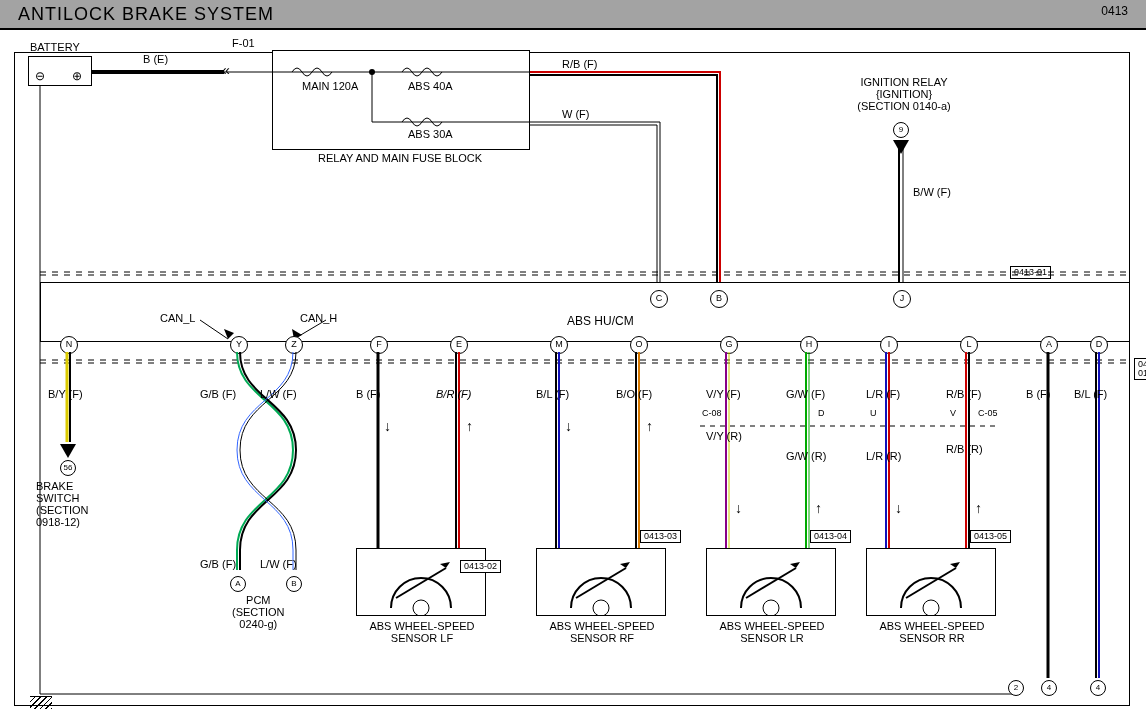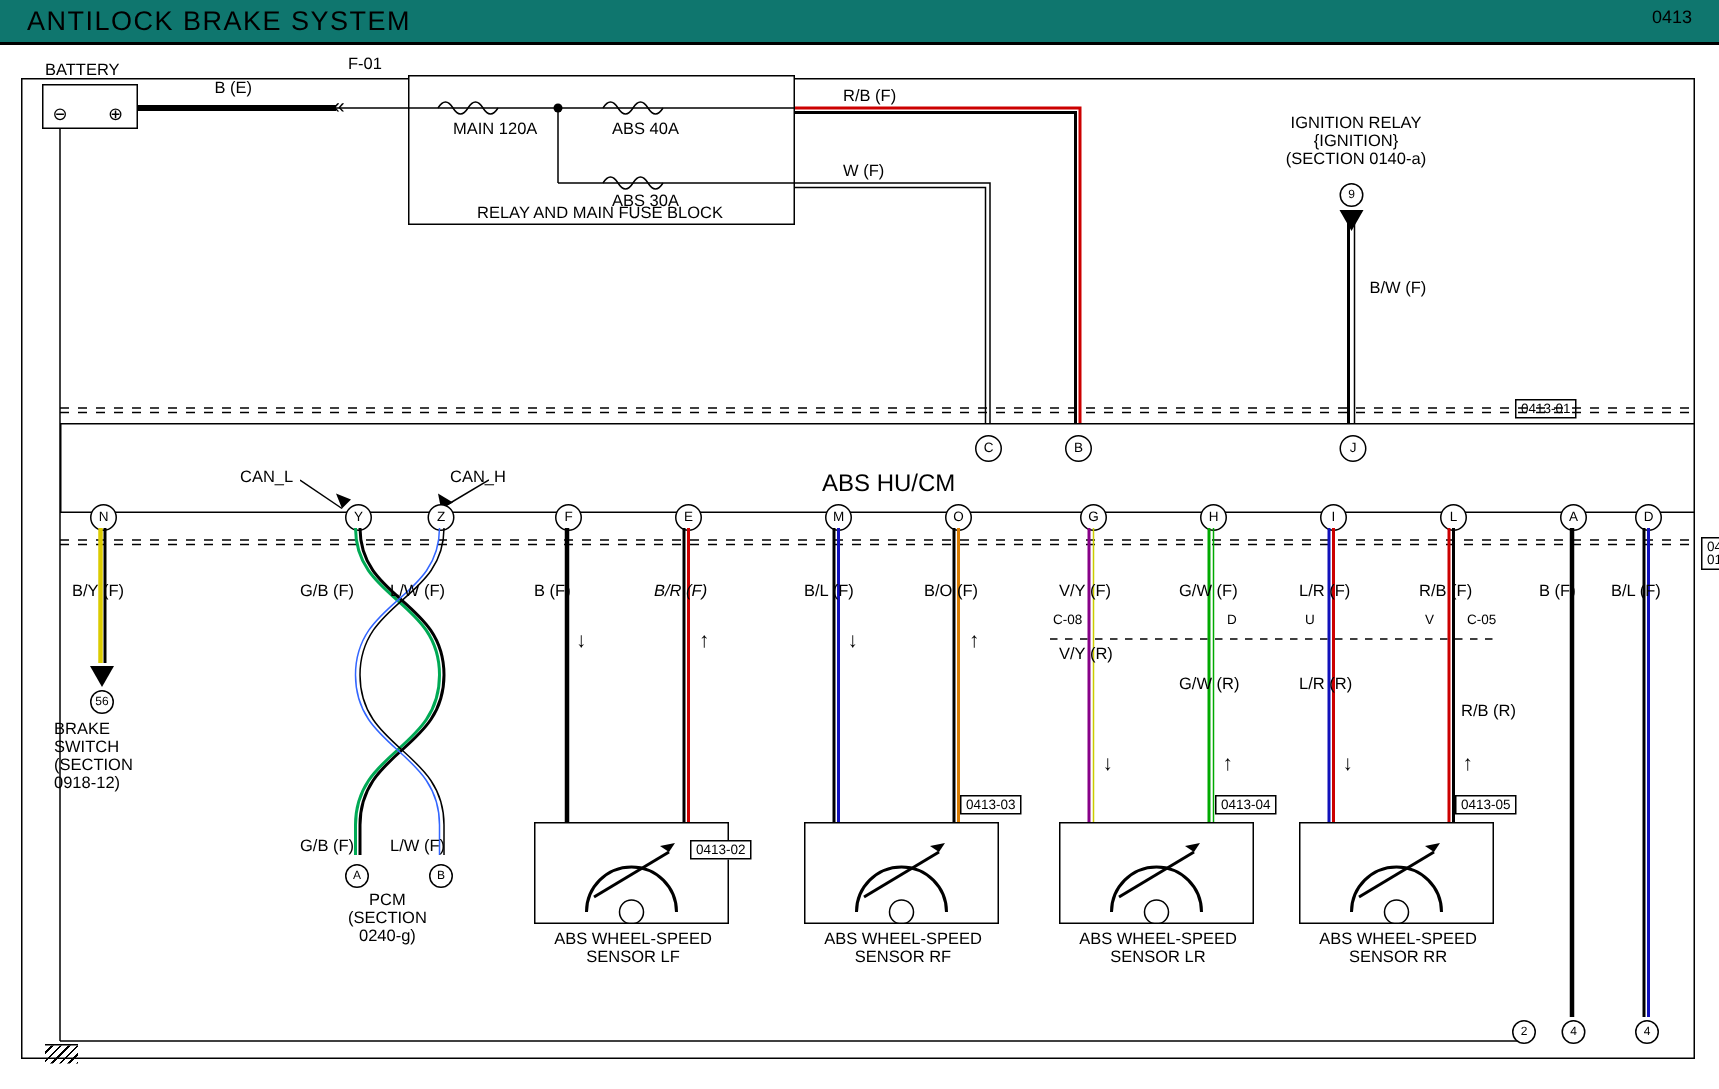--- a/index.html
+++ b/index.html
@@ -13,21 +13,21 @@
     width: 1146px;
     height: 726px;
     position: relative;
     background: #fff;
   }
   .titlebar {
     position: absolute;
     left: 0; top: 0;
     width: 1146px;
     height: 28px;
-    background: #0f766e;
+    background: #a3a3a3;
     border-bottom: 2px solid #000;
   }
   .title-left {
     position: absolute;
     left: 18px; top: 4px;
     font-size: 18px;
     letter-spacing: 1px;
   }
   .title-right {
     position: absolute;
@@ -140,21 +140,21 @@
 
   <svg style="left:92px; top:60px; width:180px; height:30px;">
     <line x1="0" y1="12" x2="132" y2="12" stroke="#000" stroke-width="4"></line>
     <line x1="132" y1="12" x2="180" y2="12" stroke="#000" stroke-width="1"></line>
   </svg>
   <div class="label" style="left:143px; top:53px;">B (E)</div>
   <div class="label" style="left:232px; top:37px;">F-01</div>
   <div class="label" style="left:222px; top:62px; font-size:14px;">«</div>
 
   <div class="box" style="left:272px; top:50px; width:258px; height:100px;"></div>
-  <div class="label" style="left:298px; top:136px;padding-left:20px;">RELAY AND MAIN FUSE BLOCK</div>
+  <div class="label" style="left:298px; top:152px;padding-left:20px;">RELAY AND MAIN FUSE BLOCK</div>
 
   <svg style="left:272px; top:50px; width:258px; height:100px;">
 
     <line x1="0" y1="22" x2="100" y2="22" stroke="#000"></line>
     <line x1="100" y1="22" x2="258" y2="22" stroke="#000"></line>
 
     <circle cx="100" cy="22" r="3" fill="#000"></circle>
 
     <path d="M 20 22 q 5 -8 10 0 q 5 8 10 0 q 5 -8 10 0 q 5 8 10 0" stroke="#000" fill="none"></path>
 
@@ -187,21 +187,21 @@
   <div class="label" style="left:562px; top:108px;">W (F)</div>
 
   <div class="label" style="left:834px; top:76px; text-align:center; width:140px;">IGNITION RELAY
 {IGNITION}
 (SECTION 0140-a)</div>
   <div class="pin-sm" style="left:893px; top:122px;">9</div>
   <div class="triangle-down" style="left:893px; top:140px;"></div>
   <div class="label" style="left:913px; top:186px;">B/W (F)</div>
 
   <div class="box" style="left:40px; top:282px; width:1090px; height:60px;"></div>
-  <div class="label" style="left:548px; top:314px; font-size:16px;">ABS HU/CM</div>
+  <div class="label" style="left:567px; top:314px; font-size:12px;">ABS HU/CM</div>
   <div class="refbox" style="left:1010px; top:266px;">0413-01</div>
   <div class="refbox" style="left:1134px; top:358px;">0413-01</div>
 
   <svg style="left:40px; top:268px; width:1090px; height:14px;">
     <line x1="0" y1="7" x2="1090" y2="7" stroke="#000" stroke-dasharray="6 6"></line>
     <line x1="0" y1="4" x2="1090" y2="4" stroke="#000" stroke-dasharray="6 6"></line>
   </svg>
   <svg style="left:40px; top:356px; width:1090px; height:14px;">
     <line x1="0" y1="7" x2="1090" y2="7" stroke="#000" stroke-dasharray="6 6"></line>
     <line x1="0" y1="4" x2="1090" y2="4" stroke="#000" stroke-dasharray="6 6"></line>
@@ -303,21 +303,21 @@
   </svg>
   <div class="label" style="left:702px; top:408px; font-size:9px;">C-08</div>
   <div class="label" style="left:818px; top:408px; font-size:9px;">D</div>
   <div class="label" style="left:870px; top:408px; font-size:9px;">U</div>
   <div class="label" style="left:950px; top:408px; font-size:9px;">V</div>
   <div class="label" style="left:978px; top:408px; font-size:9px;">C-05</div>
 
   <div class="label" style="left:706px; top:430px;">V/Y (R)</div>
   <div class="label" style="left:786px; top:450px;">G/W (R)</div>
   <div class="label" style="left:866px; top:450px;">L/R (R)</div>
-  <div class="label" style="left:946px; top:468px;margin-left:28px;">R/B (R)</div>
+  <div class="label" style="left:946px; top:443px;">R/B (R)</div>
 
   <div class="triangle-down" style="left:60px; top:444px;"></div>
   <div class="pin-sm" style="left:60px; top:460px;">56</div>
   <div class="label" style="left:36px; top:480px; text-align:left;">BRAKE
 SWITCH
 (SECTION
 0918-12)</div>
 
   <div class="label" style="left:200px; top:558px;">G/B (F)</div>
   <div class="label" style="left:260px; top:558px;">L/W (F)</div>

